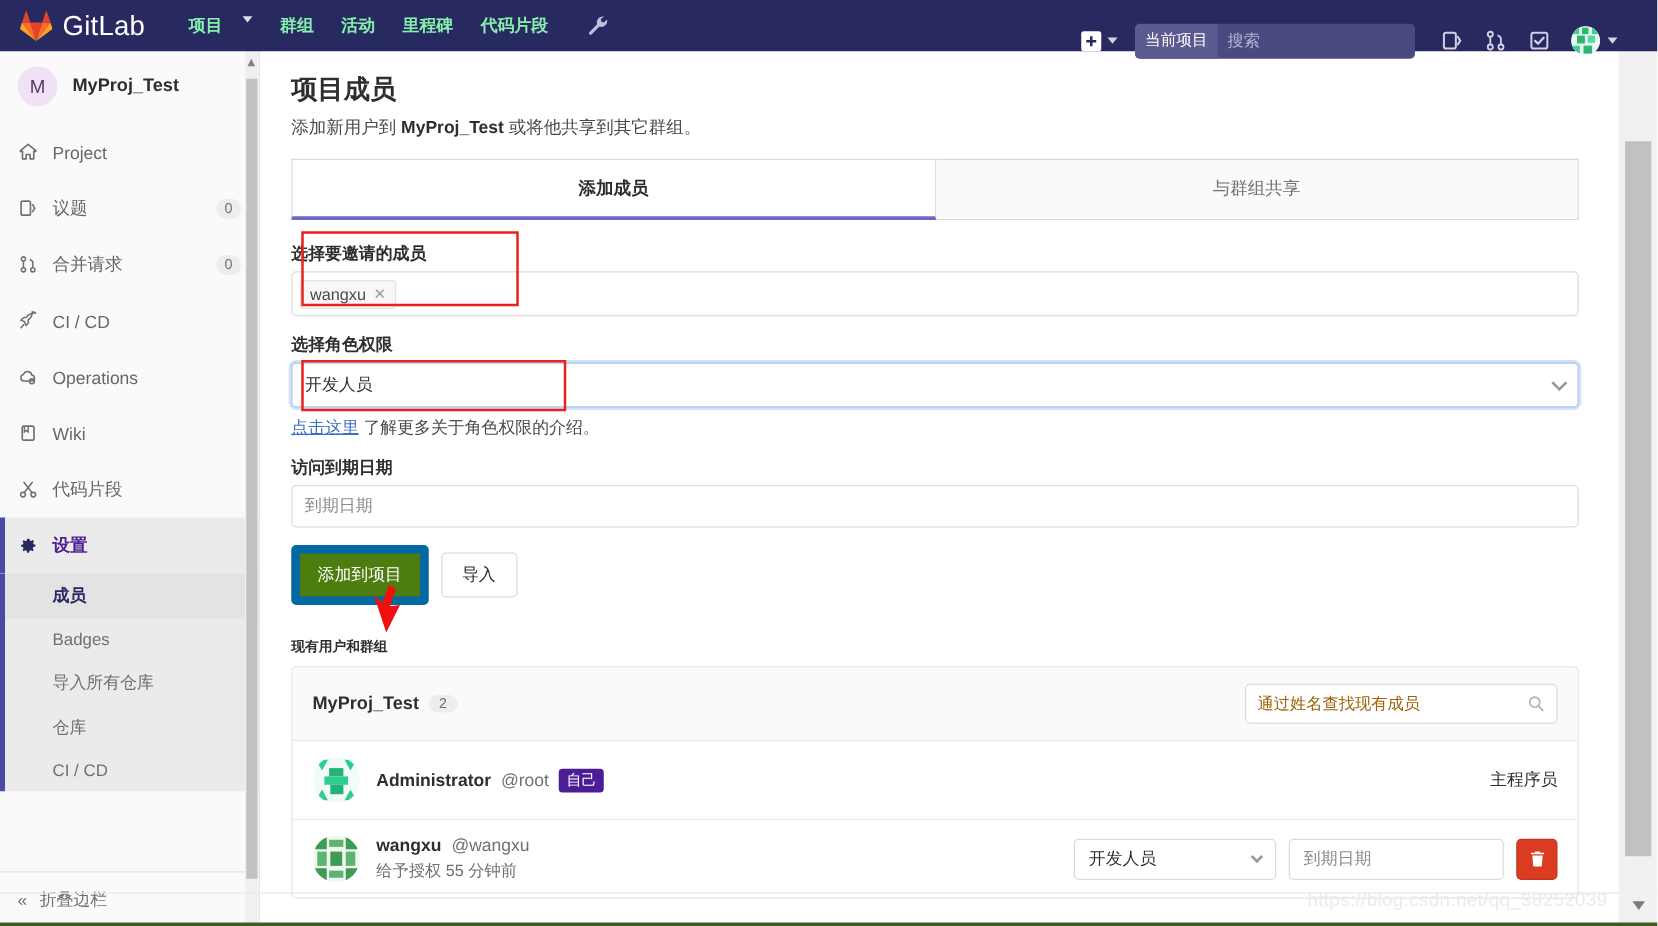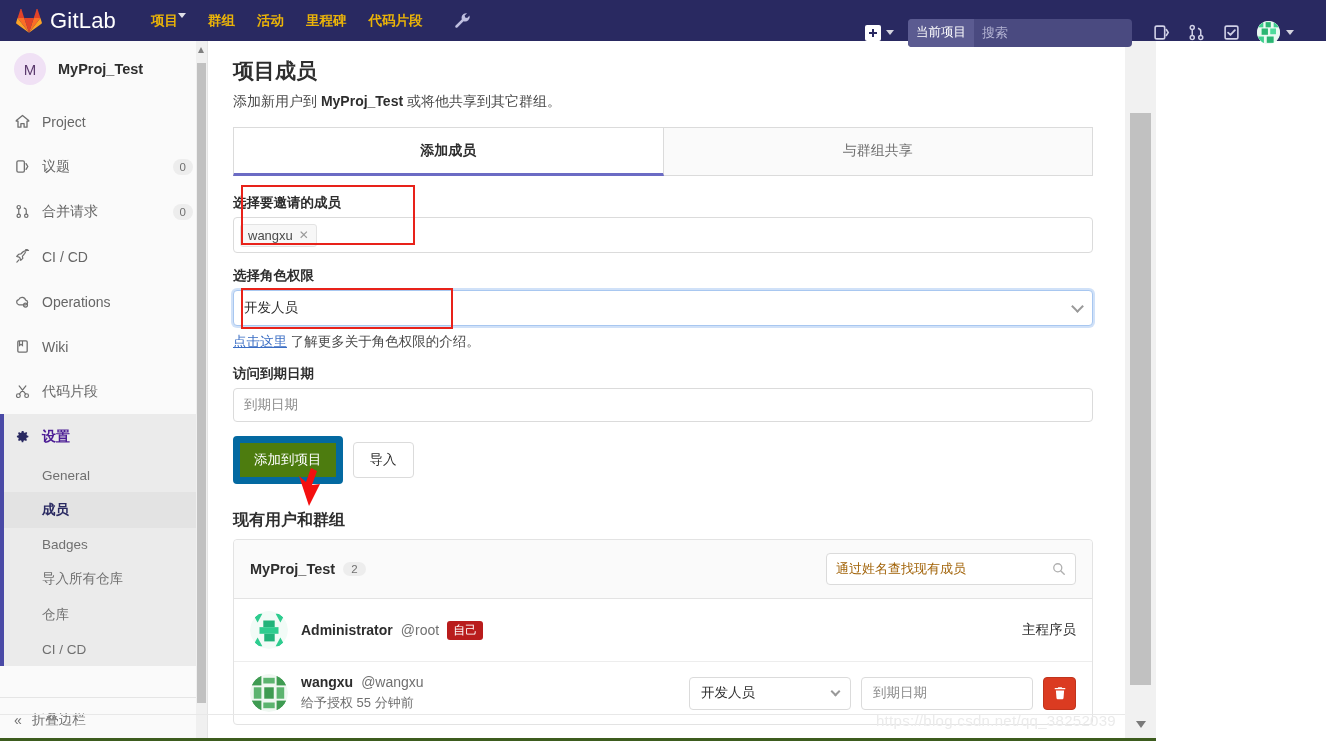--- a/index.html
+++ b/index.html
@@ -3,38 +3,38 @@
 <meta charset="utf-8">
 <style>
   * { box-sizing: border-box; margin: 0; padding: 0; }
   html, body {
     width: 1326px; height: 741px;
     overflow: hidden;
     font-family: "Liberation Sans", "DejaVu Sans", sans-serif;
     background: #fff;
     color: #2e2e2e;
   }
-  #root { position: relative; width: 1156px; height: 741px; background: #fff; }
+  #root { position: relative; width: 1326px; height: 741px; background: #fff; }
 
   
   .topnav {
     position: absolute; top: 0; left: 0; width: 1326px; height: 41px;
     background: #292961; display: flex; align-items: center;
     z-index: 30;
   }
   .gl-logo { display: flex; align-items: center; margin-left: 16px; }
   .gl-fox { width: 26px; height: 25px; display: block; }
   .gl-word {
     color: #fff; font-size: 22px; margin-left: 8px; letter-spacing: .2px;
     font-weight: 400;
   }
   .topnav-links { display: flex; align-items: center; margin-left: 24px; }
   .topnav-link {
-    color: #eab308; font-size: 13.5px; font-weight: bold; padding: 12px 11px;
-    cursor: pointer; white-space: nowrap; display: flex; align-items: flex-start; gap: 0;
+    color: #86efac; font-size: 13.5px; font-weight: bold; padding: 12px 11px;
+    cursor: pointer; white-space: nowrap; display: flex; align-items: flex-start; gap: 16px;
   }
   .caret {
     display: inline-block; width: 0; height: 0;
     border-left: 4px solid transparent; border-right: 4px solid transparent;
     border-top: 5px solid #fff; opacity: .85; margin-top: 1px;
   }
   .wrench-btn { margin-left: 12px; padding: 8px; cursor: pointer; display: flex; }
 
   .topnav-right {
     position: absolute; right: 26px; top: 12px; height: 41px;
@@ -219,21 +219,21 @@
     border-radius: 4px; padding: 8px 14px; font-size: 13.5px;
     cursor: pointer; font-family: "Liberation Sans", sans-serif;
   }
   .btn-plain {
     background: #fff; color: #2e2e2e; border: 1px solid #dbdbdb;
     border-radius: 4px; padding: 8px 16px; font-size: 13.5px;
     cursor: pointer; font-family: "Liberation Sans", sans-serif;
   }
 
   .sec-title {
-    font-size: 16px; font-weight: bold; color: #2e2e2e;
+    font-size: 11px; font-weight: bold; color: #2e2e2e;
     margin-top: 26px; margin-bottom: 8px;
   }
   .card { border: 1px solid #e3e3e3; border-radius: 4px; background: #fff; }
   .card-head {
     background: #fafafa; border-bottom: 1px solid #e3e3e3;
     display: flex; align-items: center; justify-content: space-between;
     padding: 13px 16px; border-radius: 4px 4px 0 0;
   }
   .card-head-left { display: flex; align-items: center; gap: 8px; }
   .card-head-name { font-size: 14.5px; font-weight: bold; color: #2e2e2e; }
@@ -264,21 +264,21 @@
   }
   .member-row:last-child { border-bottom: none; }
   .m-avatar { width: 38px; height: 38px; border-radius: 50%; flex: 0 0 38px; }
   .m-info { margin-left: 13px; flex: 1; }
   .m-name-line {
     display: flex; align-items: center; gap: 8px; font-size: 14px;
   }
   .m-name { font-weight: bold; color: #2e2e2e; }
   .m-handle { color: #707070; font-weight: normal; }
   .badge-self {
-    background: #b91c1c; color: #fff; border-radius: 3px; font-size: 12px;
+    background: #4c1d95; color: #fff; border-radius: 3px; font-size: 12px;
     padding: 1px 6px; font-weight: normal;
   }
   .m-meta { font-size: 13px; color: #707070; margin-top: 4px; }
   .m-right { display: flex; gap: 10px; }
   .role-static { font-size: 13.5px; color: #2e2e2e; }
   .role-select {
     border: 1px solid #dbdbdb; border-radius: 4px; background: #fff;
     height: 33px; width: 162px; display: flex; align-items: center;
     padding: 0 11px; font-size: 13.5px; color: #2e2e2e;
     justify-content: space-between; cursor: pointer;
@@ -510,21 +510,20 @@
     <div class="side-item active">
       <span class="ico">
         <svg width="15" height="15" viewBox="0 0 16 16">
             <path fill="#292961" d="M8 5.3A2.7 2.7 0 1 0 8 10.7 2.7 2.7 0 0 0 8 5.3zm6.2 3.5.1-.8-.1-.8-1.5-.3a4.9 4.9 0 0 0-.5-1.3l.9-1.3-1.1-1.1-1.3.9a4.9 4.9 0 0 0-1.3-.5L9.1 2.2 8 2.1l-.8.1-.3 1.5a4.9 4.9 0 0 0-1.3.5l-1.3-.9-1.1 1.1.9 1.3a4.9 4.9 0 0 0-.5 1.3l-1.5.3-.1.8.1.8 1.5.3c.1.5.3.9.5 1.3l-.9 1.3 1.1 1.1 1.3-.9c.4.2.8.4 1.3.5l.3 1.5.8.1.8-.1.3-1.5c.5-.1.9-.3 1.3-.5l1.3.9 1.1-1.1-.9-1.3c.2-.4.4-.8.5-1.3z"></path>
           </svg>
       </span>
       <span class="side-label">设置</span>
     </div>
 
     <div class="side-sub-wrap">
-      <div class="side-sub">General</div>
       <div class="side-sub current">成员</div>
       <div class="side-sub">Badges</div>
       <div class="side-sub">导入所有仓库</div>
       <div class="side-sub">仓库</div>
       <div class="side-sub">CI / CD</div>
     </div>
 
     <div class="side-collapse">
       <span class="collapse-ico">«</span>
       <span>折叠边栏</span>

